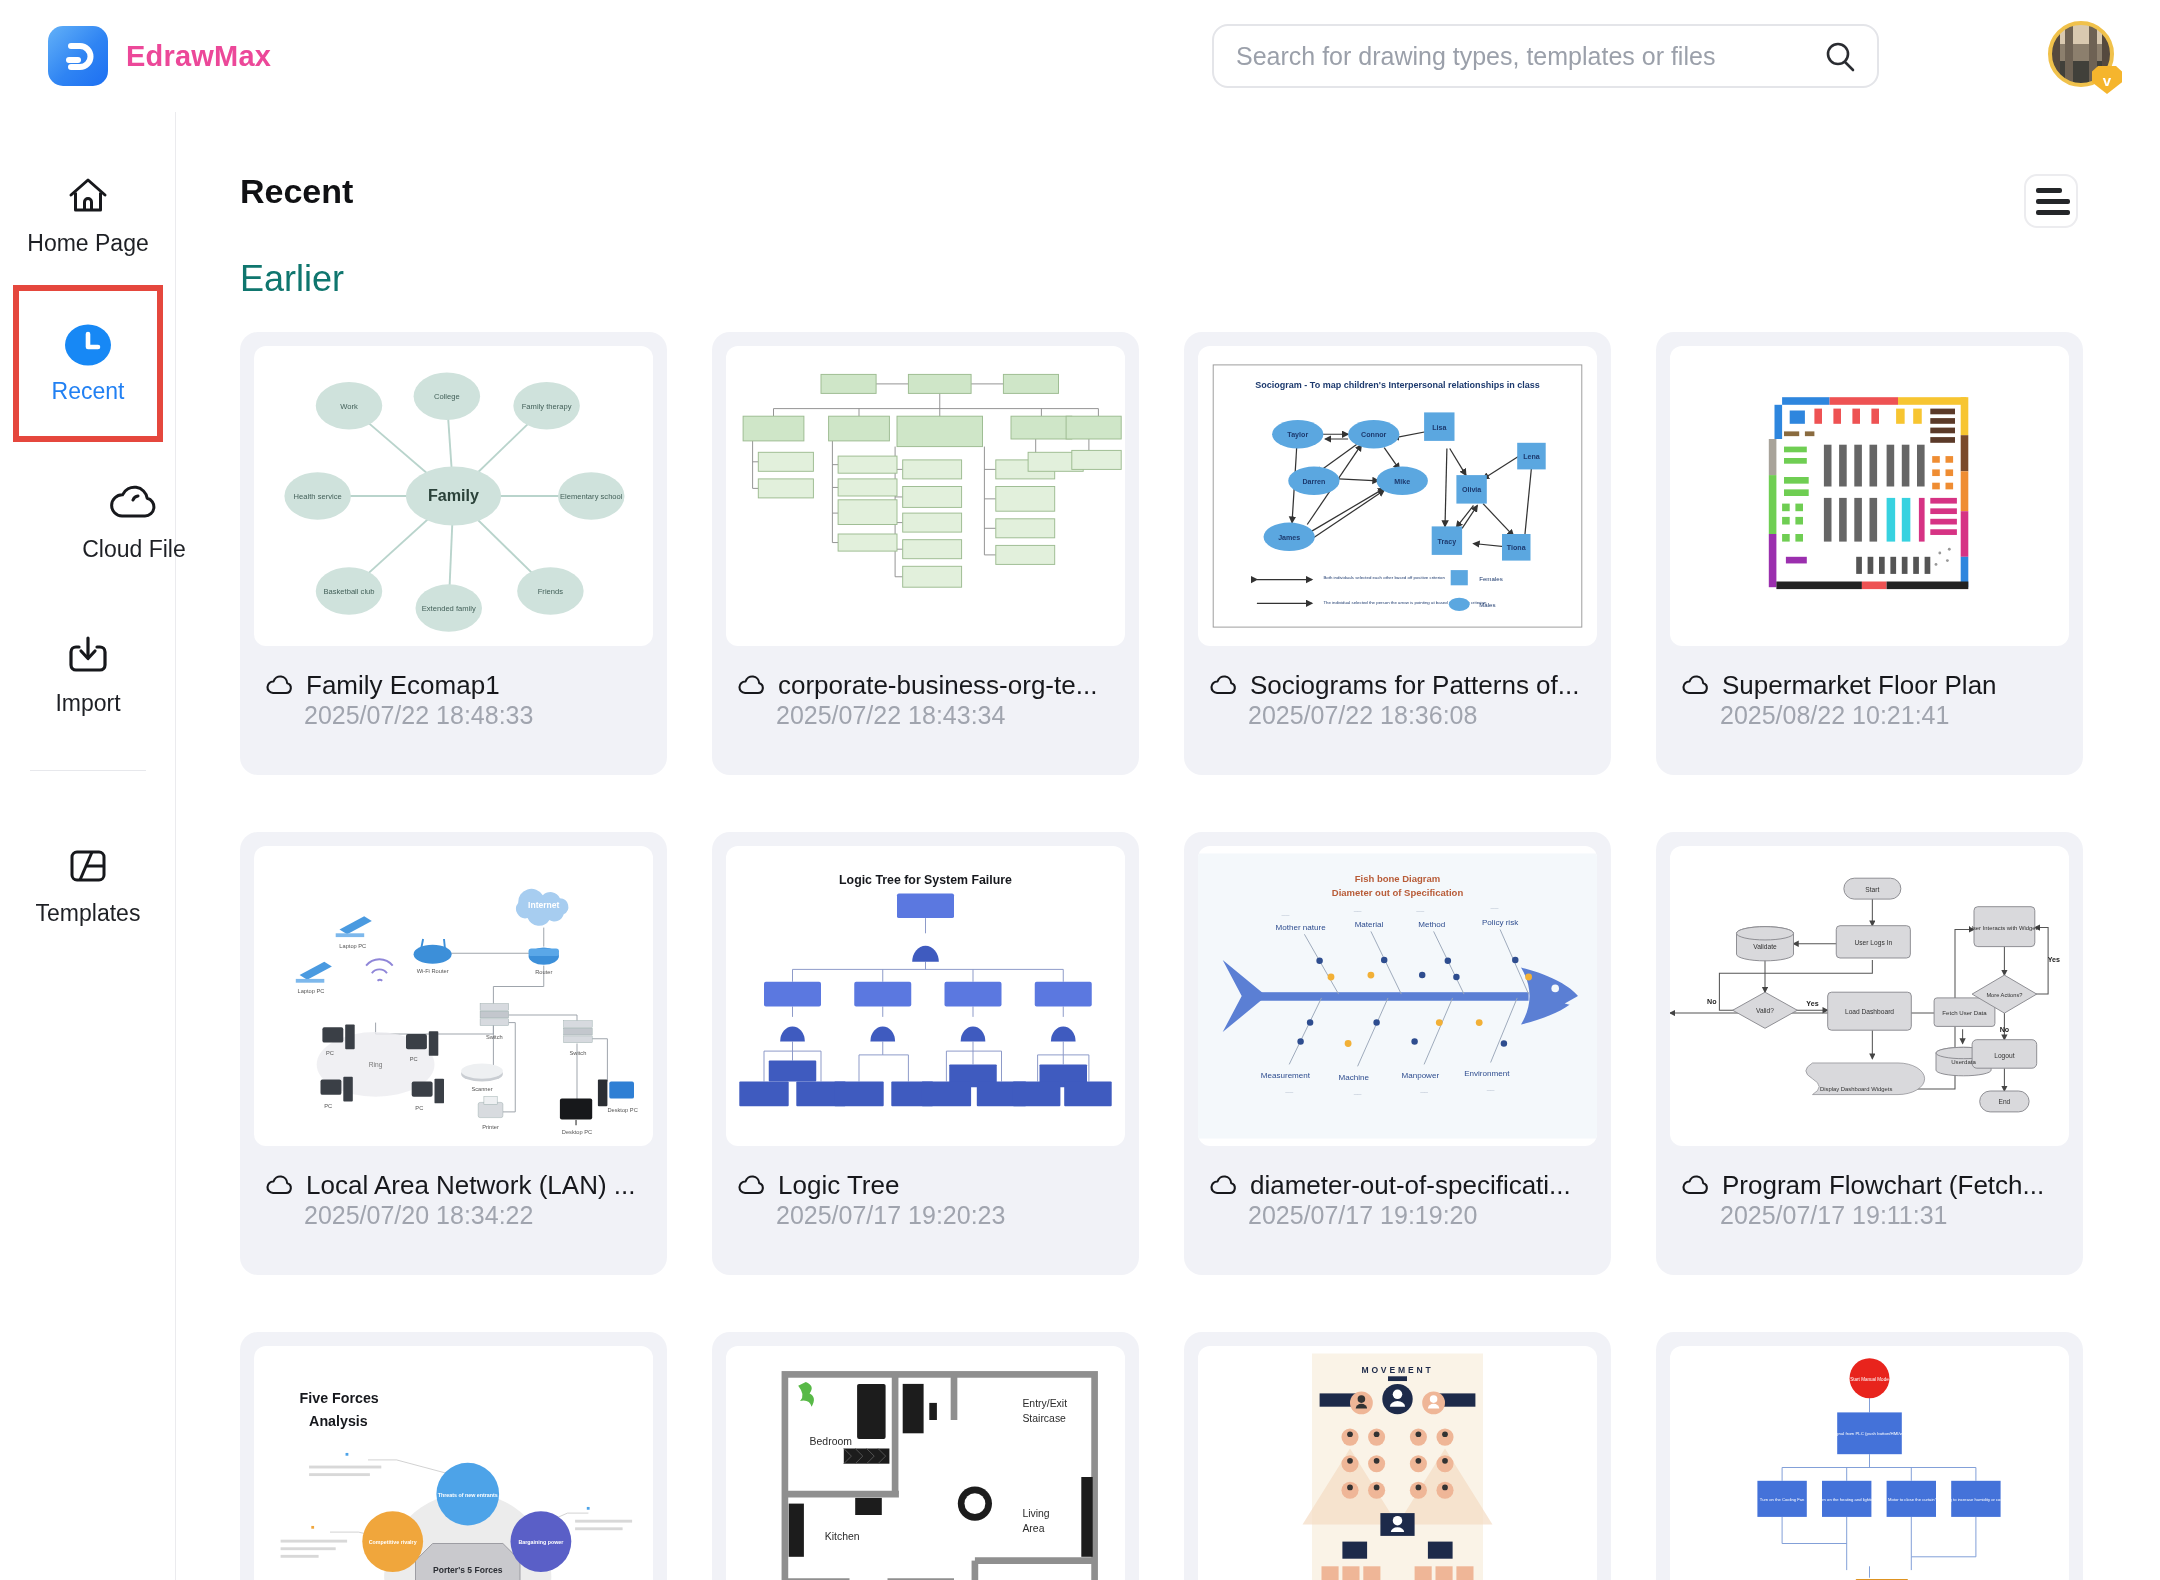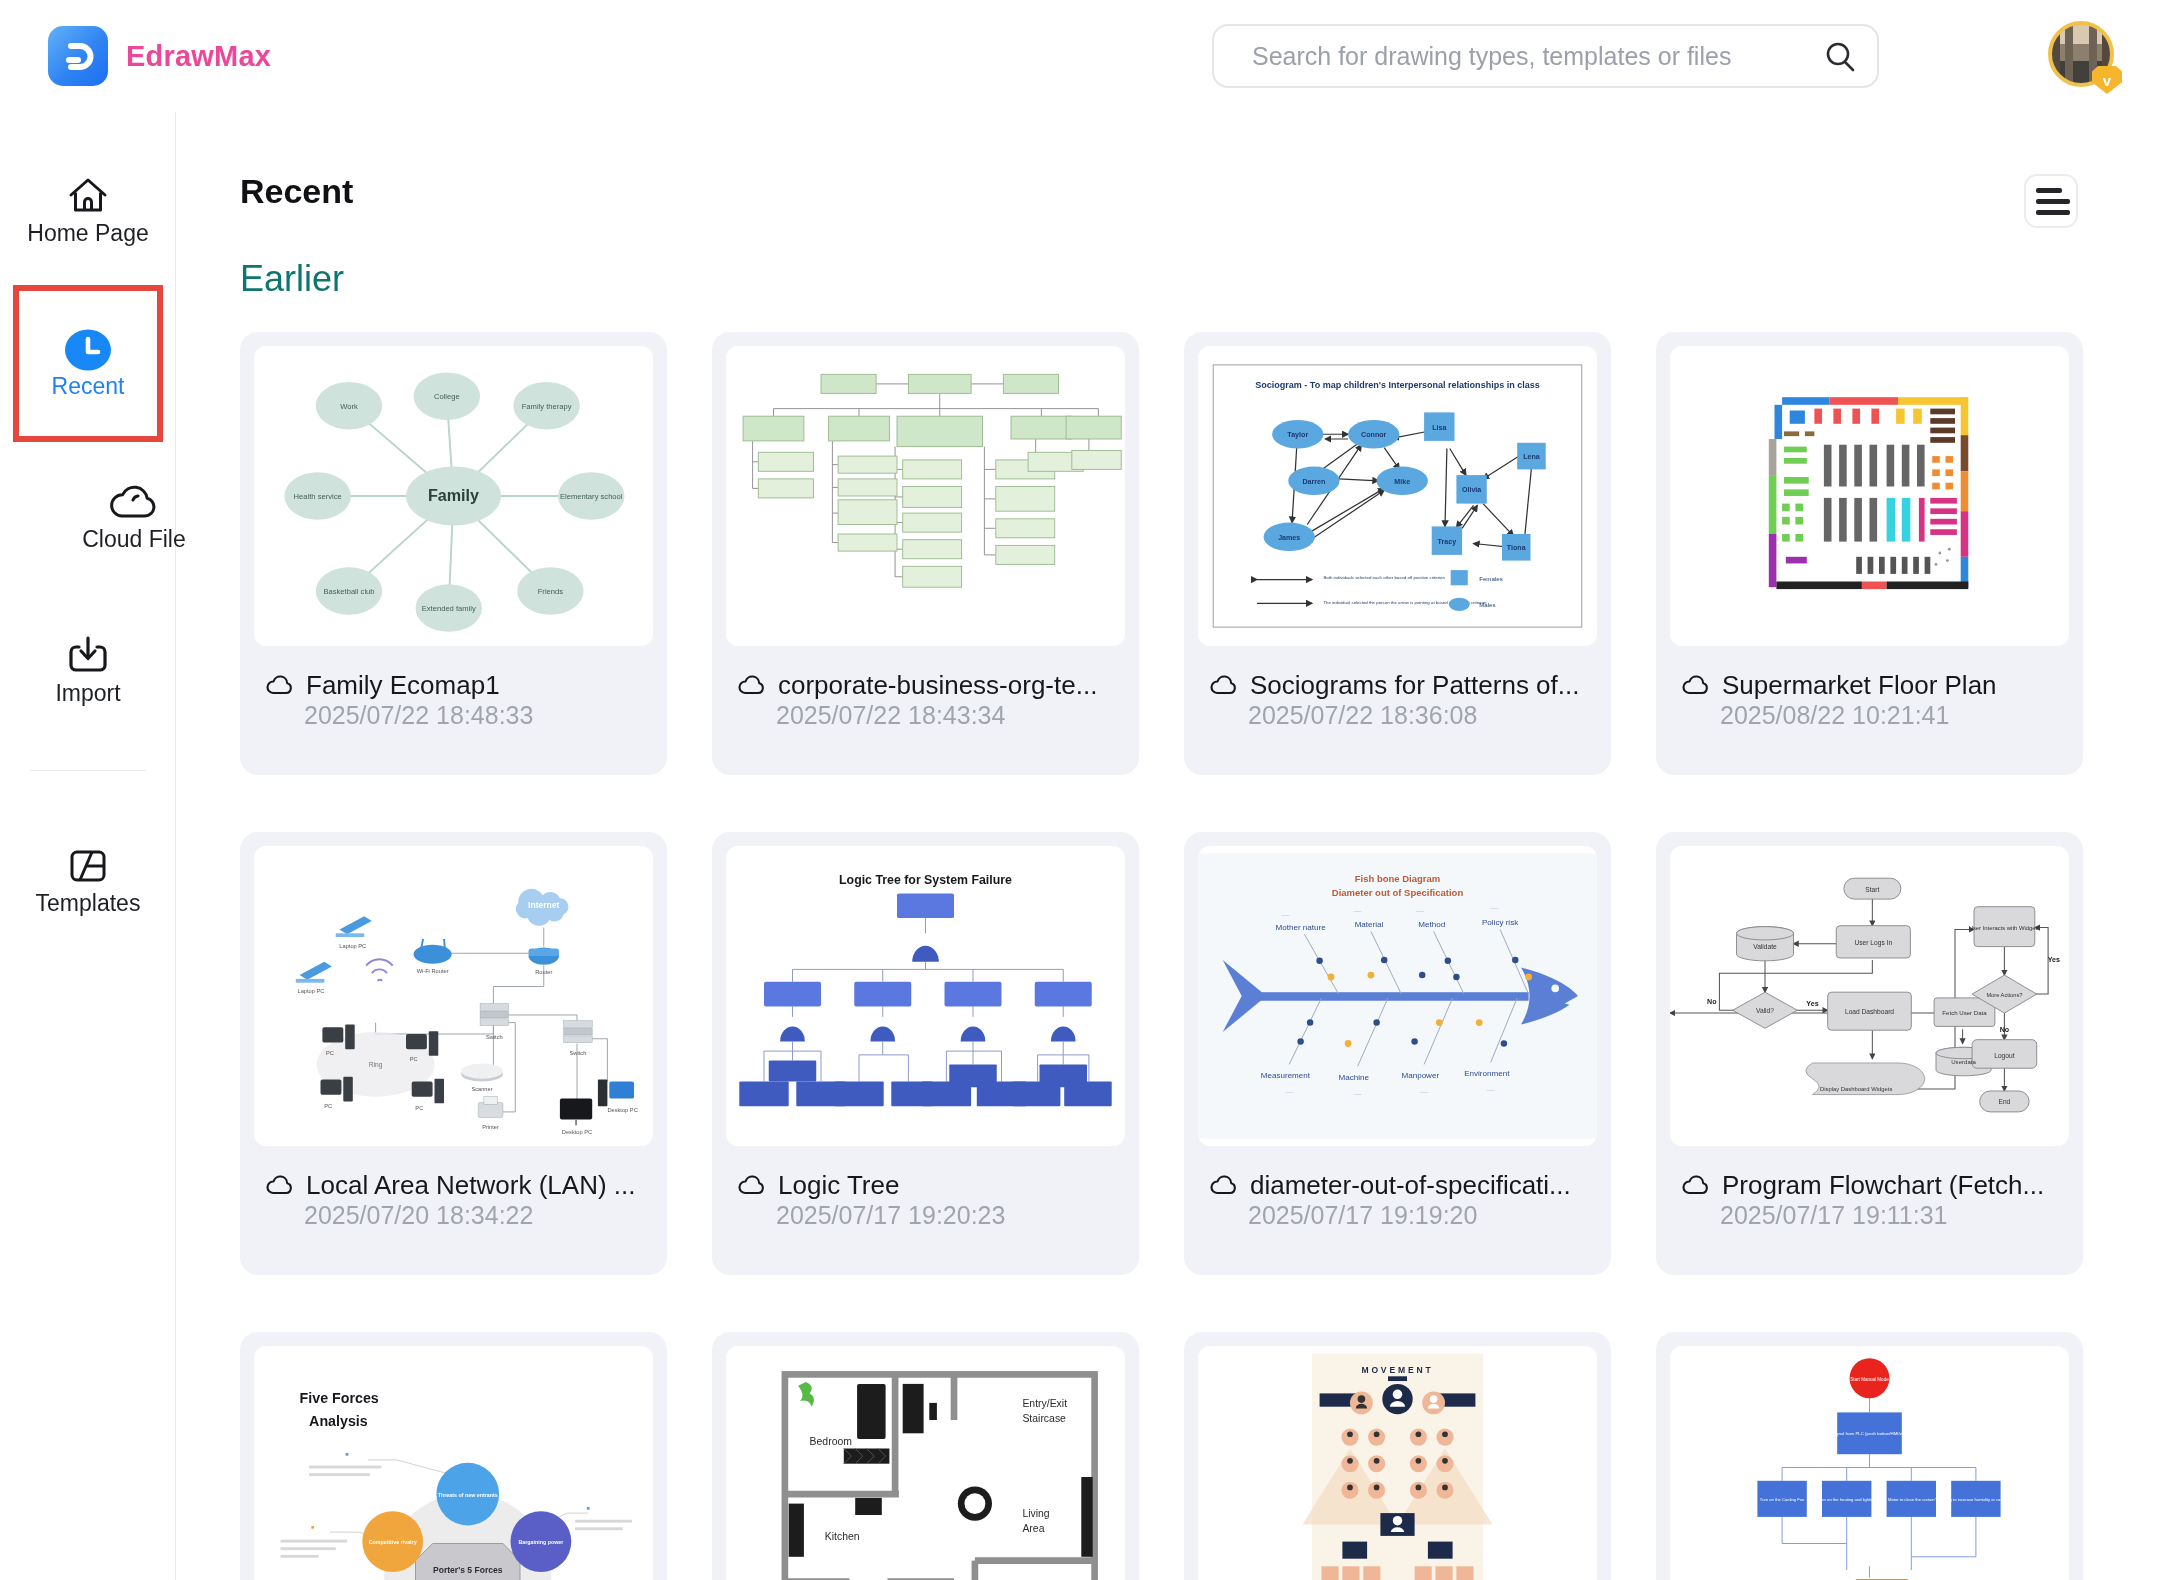--- a/index.html
+++ b/index.html
@@ -8,37 +8,37 @@
 
   
   .topbar { position:absolute; left:0; top:0; width:2160px; height:112px; background:#fff; z-index:5; }
   .logo-wrap { position:absolute; left:48px; top:26px; display:flex; align-items:center; gap:18px; }
   .logo-badge { width:60px; height:60px; border-radius:15px;
     background:linear-gradient(135deg,#63b1f8 0%,#2f84f3 55%,#1d6ff2 100%);
     display:flex; align-items:center; justify-content:center; }
   .app-name { font-size:29px; font-weight:700; color:#ec4899; letter-spacing:.2px; }
   .searchbox { position:absolute; left:1212px; top:24px; width:667px; height:64px;
     border:2px solid #e4e5e9; border-radius:16px; background:#fff;
-    display:flex; align-items:center; padding:0 20px 0 38px; }
+    display:flex; align-items:center; padding:0 20px 0 22px; }
   .searchbox input { flex:1; border:none; outline:none; font-size:25px; color:#333;
     font-family:"Liberation Sans",sans-serif; background:transparent; }
   .searchbox input::placeholder { color:#9ba0aa; }
   .avatar { position:absolute; right:46px; top:21px; width:66px; height:66px; border-radius:50%;
     border:4px solid #f0c14b; overflow:hidden;
     background:
       linear-gradient(90deg,#55493e 0 14%, rgba(0,0,0,0) 14% 22%, #6e6254 22% 36%, rgba(0,0,0,0) 36% 64%, #6e6254 64% 78%, rgba(0,0,0,0) 78% 86%, #55493e 86%),
       linear-gradient(180deg,#d9c9b0 0 32%, #8c7f6d 32% 62%, #41403a 62%); }
   .vip-badge { position:absolute; right:38px; top:66px; width:30px; height:28px; background:#f5b52d;
     clip-path:polygon(50% 100%, 0 58%, 0 20%, 20% 0, 80% 0, 100% 20%, 100% 58%);
     display:flex; align-items:center; justify-content:center; color:#fff; font-size:15px; font-weight:700; z-index:6;}
 
   
   .sidebar { position:absolute; left:0; top:112px; width:176px; height:1468px; background:#fff;
     border-right:1px solid #ebebee; }
-  .side-item { width:176px; display:flex; flex-direction:column; align-items:center; gap:0;
+  .side-item { width:176px; display:flex; flex-direction:column; align-items:center; gap:10px;
     cursor:pointer; }
   .side-label { font-size:23px; color:#1e2025; }
   .pos-home { position:absolute; top:60px; }
   .annotation-box { position:absolute; left:13px; top:173px; width:150px; height:157px;
     border:6px solid #e5473d; background:#fff; display:flex; flex-direction:column;
     align-items:center; justify-content:center; gap:12px; }
   .annotation-box .side-label { color:#2180f3; }
   .pos-cloud { position:absolute; top:368px;margin-left:46px; }
   .pos-import { position:absolute; top:520px; }
   .side-divider { position:absolute; left:30px; top:658px; width:116px; height:1px; background:#e7e8ec; }

